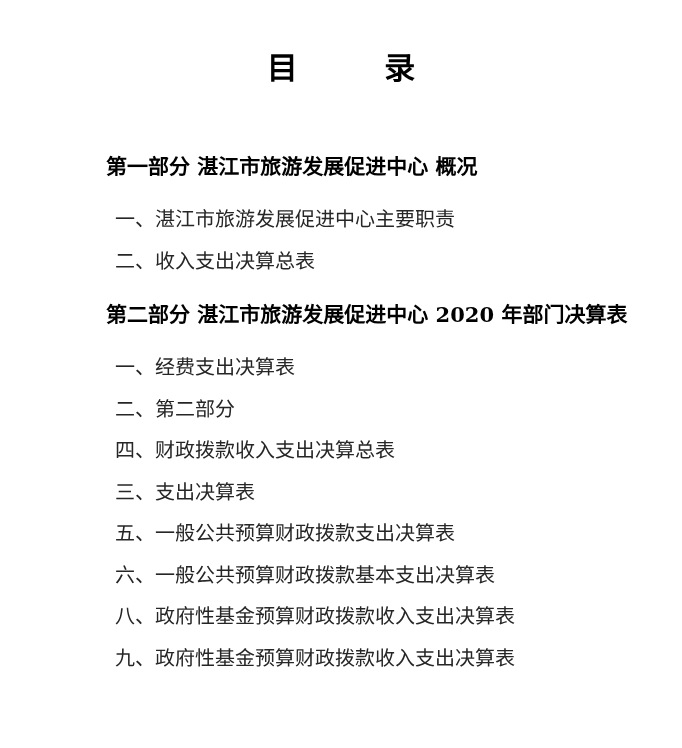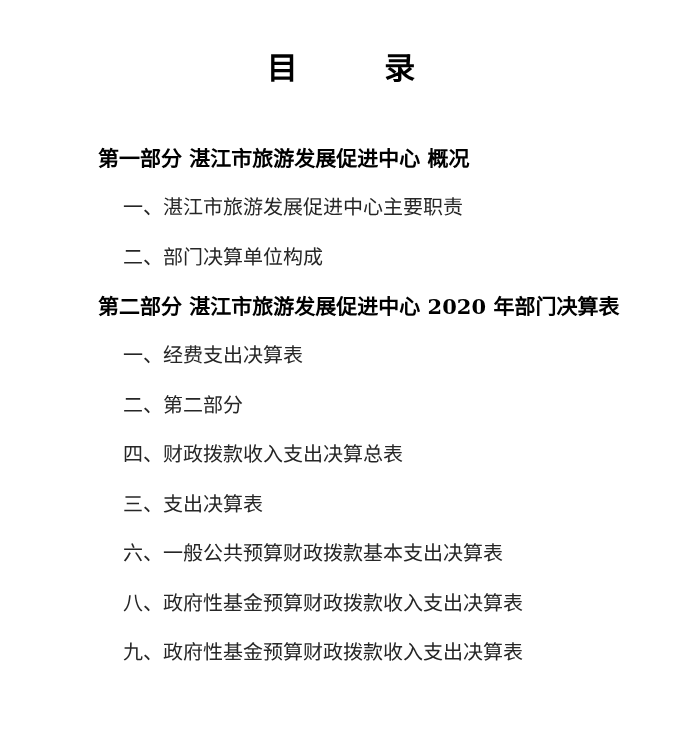--- a/index.html
+++ b/index.html
@@ -50,33 +50,33 @@
   }
 
   
   .part-heading {
     font-family: "DejaVu Serif", "Liberation Serif", serif;
     font-weight: 700;
     font-size: 21px;
     line-height: 41px;
     color: #000000;
     text-indent: 46px;
-    margin: 4px;
+    margin: 12px;
     word-break: break-all;
     white-space: normal;
   }
 
   
   .entry {
     font-family: "DejaVu Serif", "Liberation Serif", serif;
     font-weight: 400;
     font-size: 20px;
     line-height: 41.5px;
     color: #262626;
-    margin: 8px;
+    margin: 0;
     padding-left: 67px;
     white-space: pre;
   }
 
   .entry-num {
     font-weight: 400;
   }
 </style>
 </head>
 <body>
@@ -84,32 +84,33 @@
 <div class="page">
 
   <div class="doc-title">目        录</div>
 
   <div class="toc">
 
     <div class="part-heading">第一部分  湛江市旅游发展促进中心 概况</div>
 
     <div class="entry"><span class="entry-num">一、</span><span>湛江市旅游发展促进中心主要职责</span></div>
 
-    <div class="entry"><span class="entry-num">二、</span><span>部门决算单位构成</span></div>
+    <div class="entry"><span class="entry-num">二、</span><span>收入支出决算总表</span></div>
 
     <div class="part-heading">第二部分  湛江市旅游发展促进中心 2020 年部门决算表</div>
 
     <div class="entry"><span class="entry-num">一、</span><span>经费支出决算表</span></div>
 
     <div class="entry"><span class="entry-num">二、</span><span>第二部分</span></div>
 
     <div class="entry"><span class="entry-num">四、</span><span>财政拨款收入支出决算总表</span></div>
 
     <div class="entry"><span class="entry-num">三、</span><span>支出决算表</span></div>
 
+    <div class="entry"><span class="entry-num">五、</span><span>一般公共预算财政拨款支出决算表</span></div>
 
     <div class="entry"><span class="entry-num">六、</span><span>一般公共预算财政拨款基本支出决算表</span></div>
 
 
     <div class="entry"><span class="entry-num">八、</span><span>政府性基金预算财政拨款收入支出决算表</span></div>
 
     <div class="entry"><span class="entry-num">九、</span><span>政府性基金预算财政拨款收入支出决算表</span></div>
 
   </div>
 </div>

